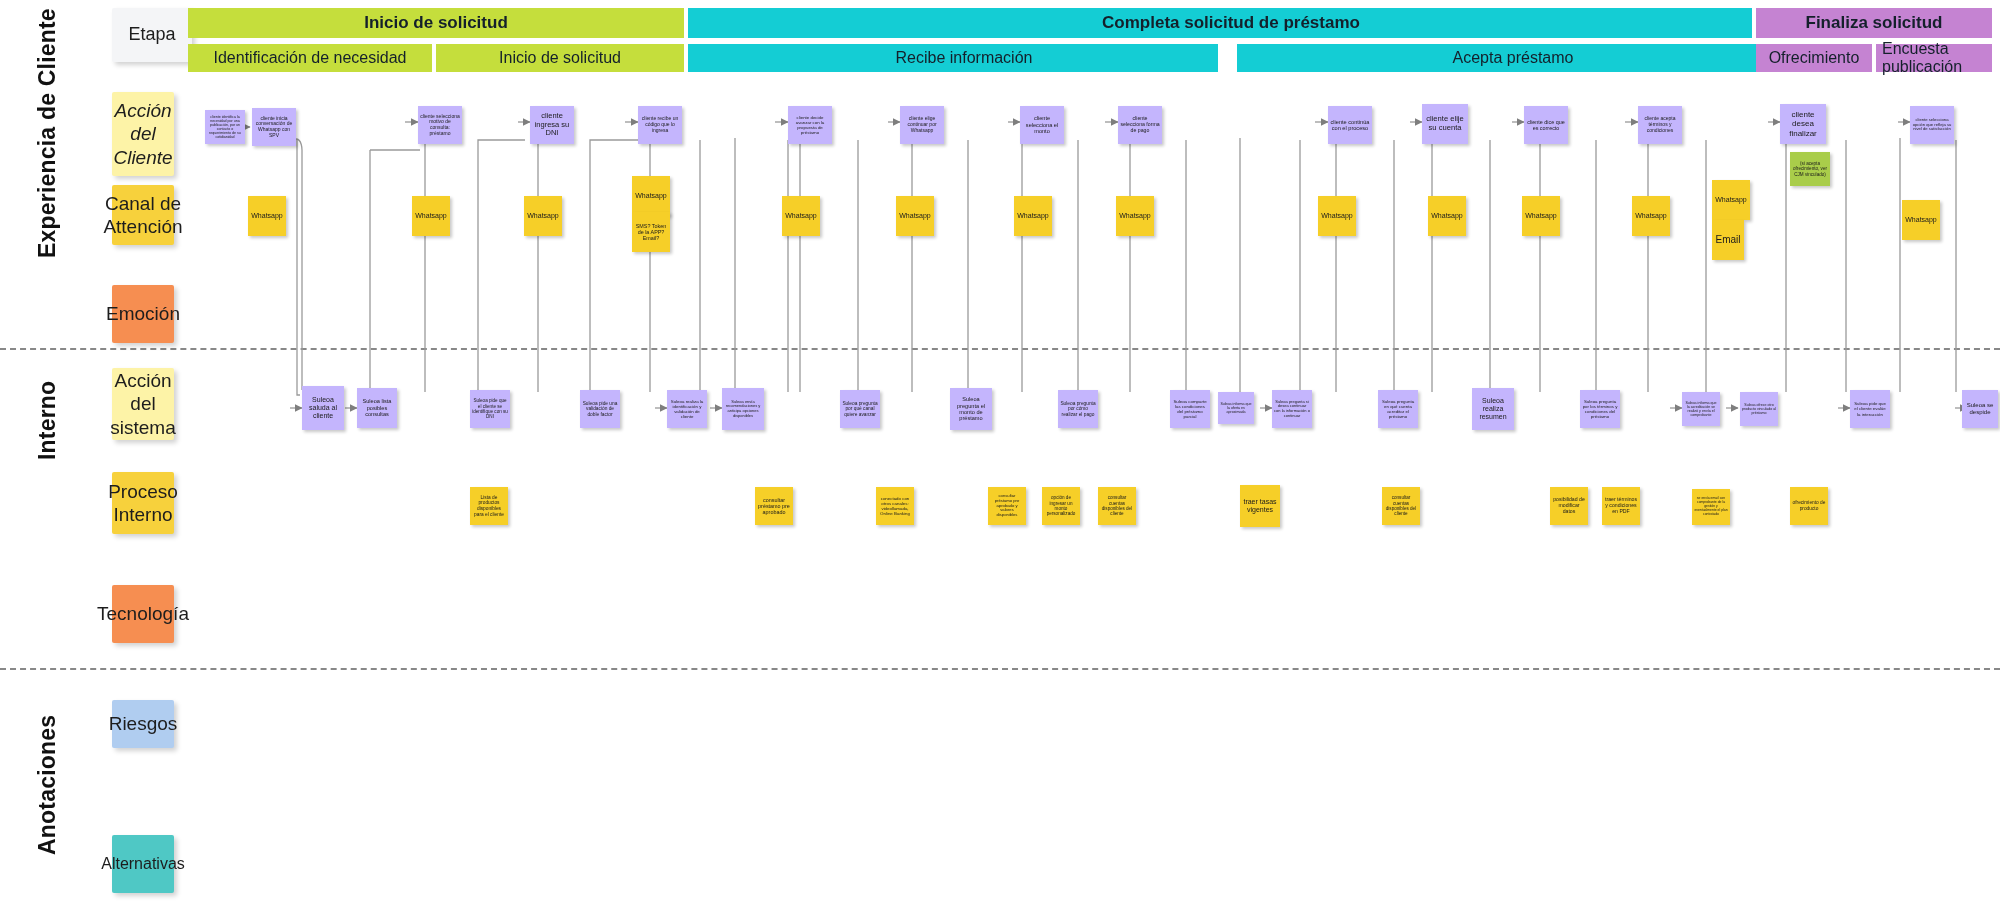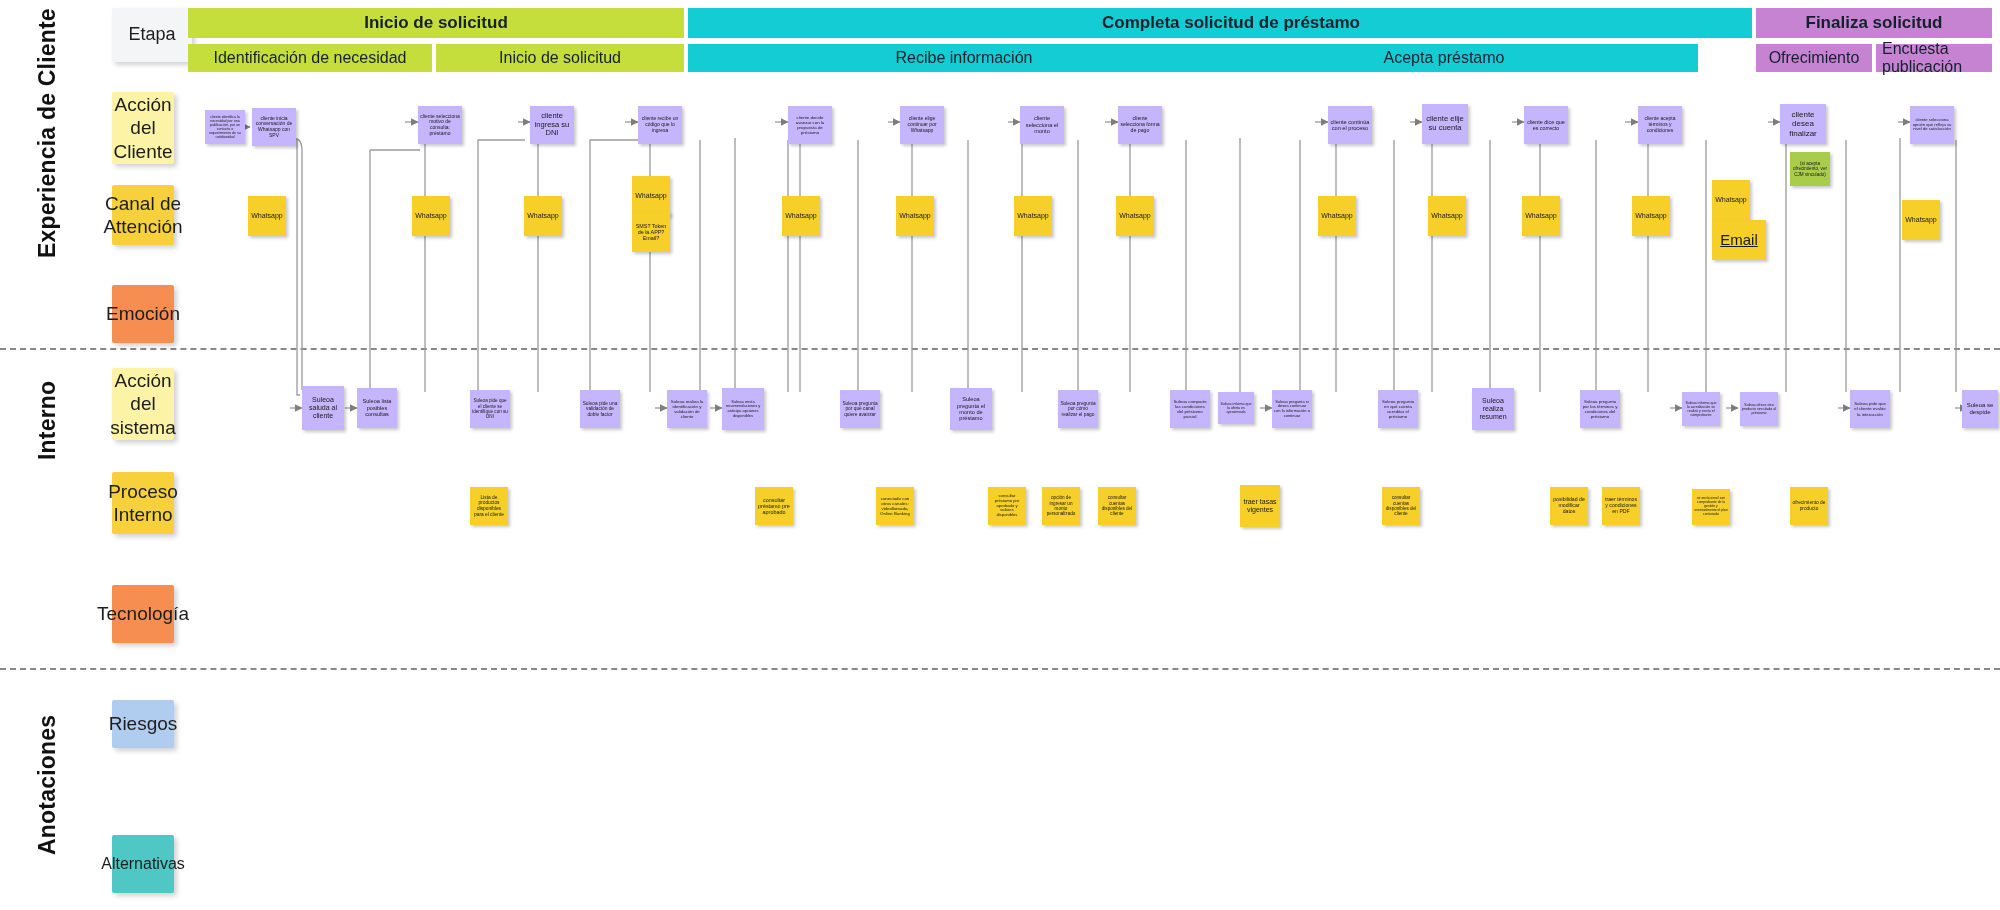--- a/index.html
+++ b/index.html
@@ -93,21 +93,21 @@
 
   <div class="sect-title" style="left:34px; top:360px; height:120px; width:30px; font-size:23px;">Interno</div>
 
   <div class="sect-title" style="left:34px; top:700px; height:170px; width:30px; font-size:23px;">Anotaciones</div>
 
   <div class="divider" style="top:348px;"></div>
   <div class="divider" style="top:668px;"></div>
 
   <div class="rowlab etapa" style="left:112px; top:8px; width:80px; height:54px;">Etapa</div>
 
-  <div class="rowlab cream" style="left:112px; top:92px; width:62px; height:72px;">Acción del Cliente</div>
+  <div class="rowlab cream" style="left:112px; top:92px; width:62px; height:84px;font-style:italic;">Acción del Cliente</div>
 
   <div class="rowlab yellow" style="left:112px; top:185px; width:62px; height:60px;">Canal de Attención</div>
 
   <div class="rowlab orange" style="left:112px; top:285px; width:62px; height:58px;">Emoción</div>
 
   <div class="rowlab cream" style="left:112px; top:368px; width:62px; height:72px;">Acción del sistema</div>
 
   <div class="rowlab yellow" style="left:112px; top:472px; width:62px; height:62px;">Proceso Interno</div>
 
   <div class="rowlab orange" style="left:112px; top:585px; width:62px; height:58px;">Tecnología</div>
@@ -116,21 +116,21 @@
 
   <div class="rowlab teal" style="left:112px; top:835px; width:62px; height:58px;">Alternativas</div>
 
   <div class="chip lvl1 green" style="left:188px; top:8px; width:496px; height:30px;">Inicio de solicitud</div>
   <div class="chip lvl1 cyan" style="left:688px; top:8px; width:1064px; height:30px;">Completa solicitud de préstamo</div>
   <div class="chip lvl1 pink" style="left:1756px; top:8px; width:236px; height:30px;">Finaliza solicitud</div>
 
   <div class="chip lvl2 green" style="left:188px; top:44px; width:244px; height:28px;">Identificación de necesidad</div>
   <div class="chip lvl2 green" style="left:436px; top:44px; width:248px; height:28px;">Inicio de solicitud</div>
   <div class="chip lvl2 cyan" style="left:688px; top:44px; width:530px; height:28px;">Recibe información</div>
-  <div class="chip lvl2 cyan" style="left:1168px; top:44px; width:530px; height:28px;">Acepta préstamo</div>
+  <div class="chip lvl2 cyan" style="left:1237px; top:44px; width:530px; height:28px;">Acepta préstamo</div>
   <div class="chip lvl2 pink" style="left:1756px; top:44px; width:116px; height:28px;">Ofrecimiento</div>
   <div class="chip lvl2 pink" style="left:1876px; top:44px; width:116px; height:28px;">Encuesta publicación</div>
 
   <svg class="links" viewBox="0 0 2000 910" xmlns="http://www.w3.org/2000/svg">
     <defs>
       <marker id="ah" markerWidth="7" markerHeight="7" refX="5.5" refY="3" orient="auto">
         <path d="M0,0 L6,3 L0,6 z" fill="#7e7e7e"></path>
       </marker>
     </defs>
     <g fill="none" stroke="#9a9a9a" stroke-width="1.3" marker-end="url(#ah)">
@@ -229,21 +229,21 @@
   <div class="note yellow" style="left:632px; top:212px; width:38px; height:40px; font-size:5.4px;">SMS? Token de la APP? Email?</div>
   <div class="note yellow" style="left:782px; top:196px; width:38px; height:40px; font-size:7px;">Whatsapp</div>
   <div class="note yellow" style="left:896px; top:196px; width:38px; height:40px; font-size:7px;">Whatsapp</div>
   <div class="note yellow" style="left:1014px; top:196px; width:38px; height:40px; font-size:7px;">Whatsapp</div>
   <div class="note yellow" style="left:1116px; top:196px; width:38px; height:40px; font-size:7px;">Whatsapp</div>
   <div class="note yellow" style="left:1318px; top:196px; width:38px; height:40px; font-size:7px;">Whatsapp</div>
   <div class="note yellow" style="left:1428px; top:196px; width:38px; height:40px; font-size:7px;">Whatsapp</div>
   <div class="note yellow" style="left:1522px; top:196px; width:38px; height:40px; font-size:7px;">Whatsapp</div>
   <div class="note yellow" style="left:1632px; top:196px; width:38px; height:40px; font-size:7px;">Whatsapp</div>
   <div class="note yellow" style="left:1712px; top:180px; width:38px; height:40px; font-size:7px;">Whatsapp</div>
-  <div class="note yellow" style="left:1712px; top:220px; width:54px; height:40px; font-size:15px;text-decoration:underline;">Email</div>
+  <div class="note yellow" style="left:1712px; top:220px; width:32px; height:40px; font-size:10px;">Email</div>
   <div class="note yellow" style="left:1902px; top:200px; width:38px; height:40px; font-size:7px;">Whatsapp</div>
 
   <div class="note cream" style="left:302px; top:386px; width:42px; height:44px; font-size:7px;">Suleoa saluda al cliente</div>
   <div class="note cream" style="left:357px; top:388px; width:40px; height:40px; font-size:5.6px;">Suleoa lista posibles consultas</div>
   <div class="note cream" style="left:470px; top:390px; width:40px; height:38px; font-size:4.6px;">Suleoa pide que el cliente se identifique con su DNI</div>
   <div class="note cream" style="left:580px; top:390px; width:40px; height:38px; font-size:4.8px;">Suleoa pide una validación de doble factor</div>
   <div class="note cream" style="left:667px; top:390px; width:40px; height:38px; font-size:4.4px;">Suleoa realiza la identificación y validación de cliente</div>
   <div class="note cream" style="left:722px; top:388px; width:42px; height:42px; font-size:4px;">Suleoa envía recomendaciones y anticipa opciones disponibles</div>
   <div class="note cream" style="left:840px; top:390px; width:40px; height:38px; font-size:4.8px;">Suleoa pregunta por qué canal quiere avanzar</div>
   <div class="note cream" style="left:950px; top:388px; width:42px; height:42px; font-size:5.6px;">Suleoa pregunta el monto de préstamo</div>

